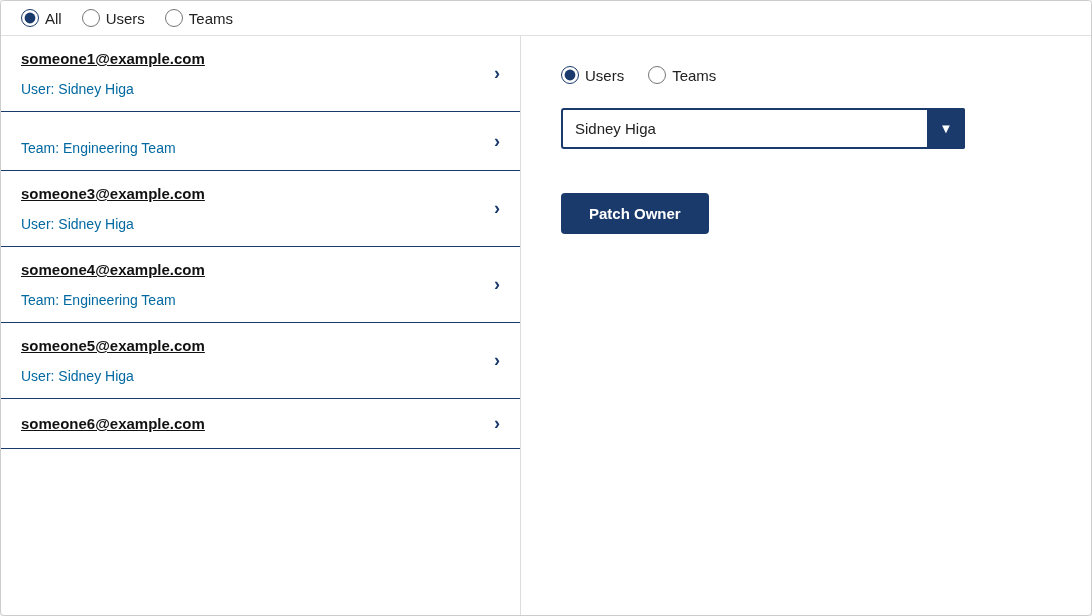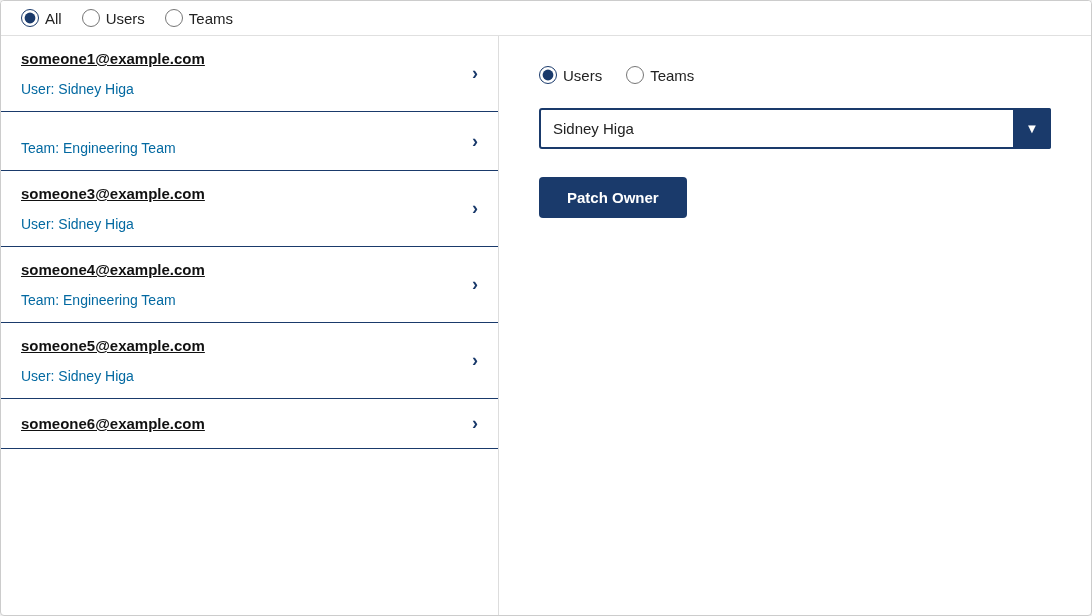--- a/index.html
+++ b/index.html
@@ -108,21 +108,21 @@
       flex-direction: column;
       gap: 24px;
     }
     .right-radio-group {
       display: flex;
       align-items: center;
       gap: 24px;
     }
     .select-wrapper {
       position: relative;
-      width: 512px;
+      width: 404px;
     }
     .owner-select {
       width: 100%;
       padding: 10px 40px 10px 12px;
       font-size: 15px;
       border: 2px solid #1a3a6b;
       border-radius: 3px;
       background: #fff;
       color: #222;
       appearance: none;
@@ -150,21 +150,21 @@
     .patch-owner-btn {
       background: #1a3a6b;
       color: #fff;
       border: none;
       padding: 12px 28px;
       font-size: 15px;
       font-weight: bold;
       border-radius: 4px;
       cursor: pointer;
       align-self: flex-start;
-      margin-top: 4px;
+      margin-top: 20px;
     }
   </style>
 </head>
 <body>
 
 <div class="window">
 
   <div class="top-filter-bar">
     <div class="radio-group">
       <label class="radio-label">

